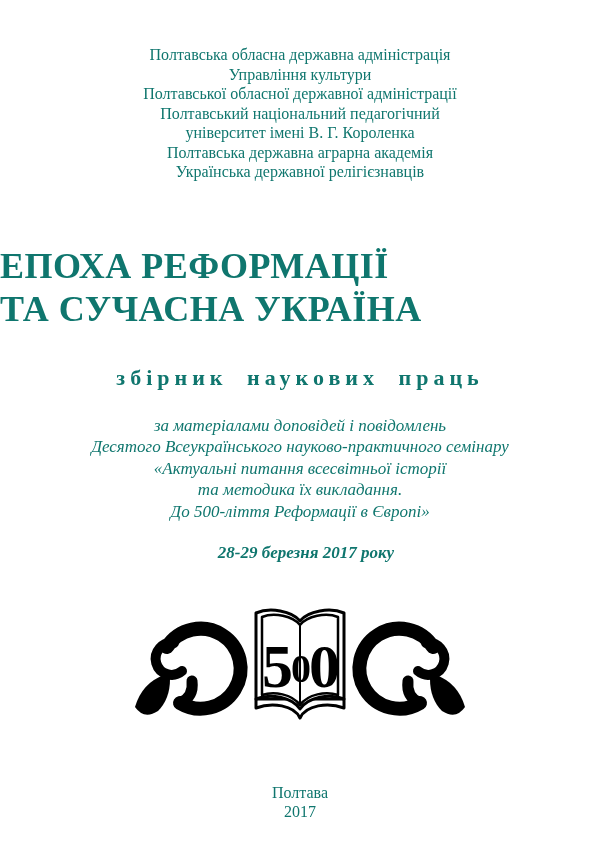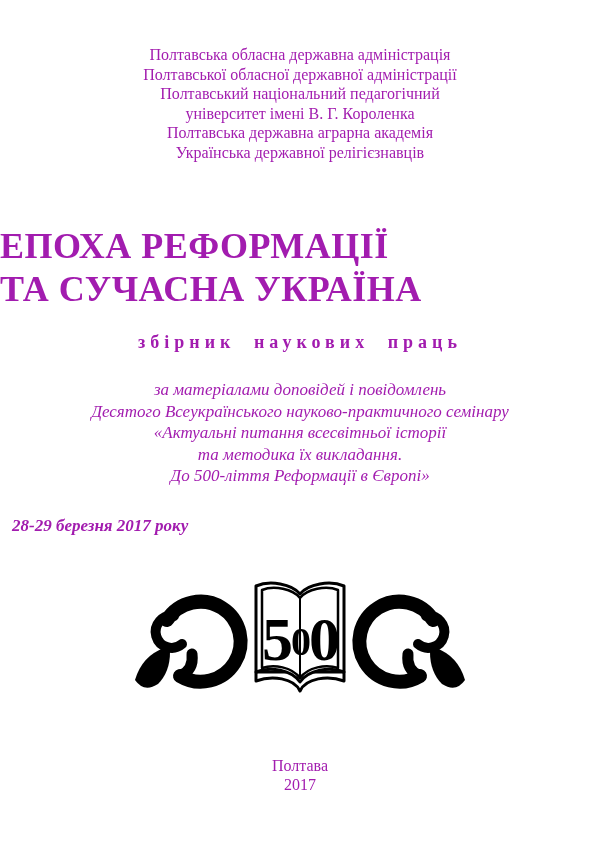--- a/index.html
+++ b/index.html
@@ -2,61 +2,62 @@
 <html><head>
 <meta charset="utf-8">
 <style>
   html, body { margin: 0; padding: 0; background: #ffffff; }
   .page {
     position: relative;
     width: 600px;
     height: 847px;
     margin: 0 auto;
     background: #ffffff;
-    color: #a21caf;
+    color: #0f766e;
     font-family: "Liberation Serif", "DejaVu Serif", serif;
     overflow: hidden;
   }
   .org-block {
     padding-top: 45px;
     font-size: 16px;
     line-height: 19.5px;
     text-align: center;
   }
   .title {
     margin: 63px 0 0 0;
     font-size: 36px;
     line-height: 43px;
     font-weight: bold;
     text-align: left;
     letter-spacing: 0.5px;
   }
   .subtitle {
-    margin-top: 20px;
-    font-size: 18px;
+    margin-top: 36px;
+    font-size: 22px;
     line-height: 22px;
     font-weight: bold;
     letter-spacing: 5px;
     word-spacing: 9px;
     text-align: center;
   }
   .desc {
     margin-top: 26px;
     font-size: 17px;
     line-height: 21.5px;
     font-weight: normal;
     font-style: italic;
     text-align: center;
   }
   .date {
-    margin-top: 28px;
+    margin-top: 20px;
     font-size: 17px;
     line-height: 22px;
     font-weight: bold;
     font-style: italic;
+    text-align: center;
     padding-left: 12px;
   }
   .emblem {
     margin-top: 41px;
   }
   .emblem svg { display: block; margin: 0 auto; }
   .footer {
     margin-top: 48px;
     font-size: 16px;
     line-height: 19px;
@@ -67,20 +68,21 @@
     font-weight: bold;
   }
 </style>
 </head>
 <body>
 
 <div class="page">
 
   <div class="org-block">
     <div>Полтавська обласна державна адміністрація</div>
+    <div>Управління культури</div>
     <div>Полтавської обласної державної адміністрації</div>
     <div>Полтавський національний педагогічний</div>
     <div>університет імені В. Г. Короленка</div>
     <div>Полтавська державна аграрна академія</div>
     <div>Українська державної релігієзнавців</div>
   </div>
 
   <h1 class="title">
     <div>ЕПОХА РЕФОРМАЦІЇ</div>
     <div>ТА СУЧАСНА УКРАЇНА</div>

